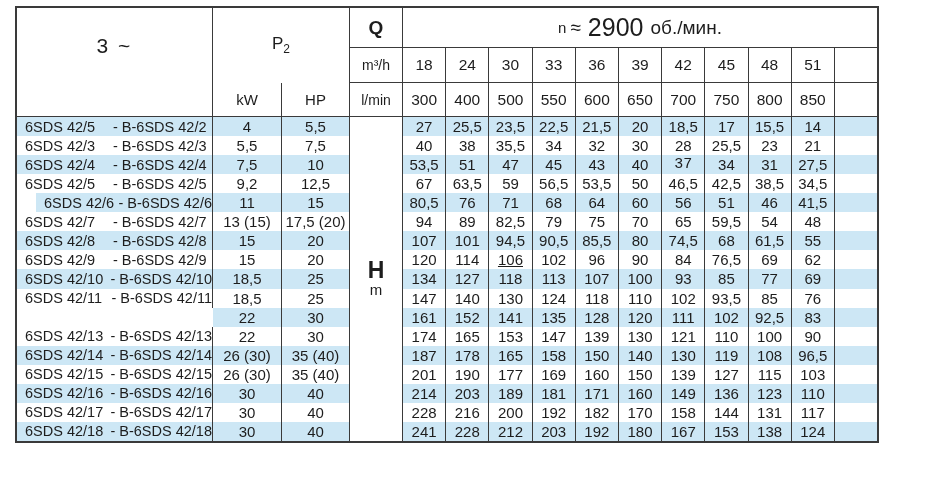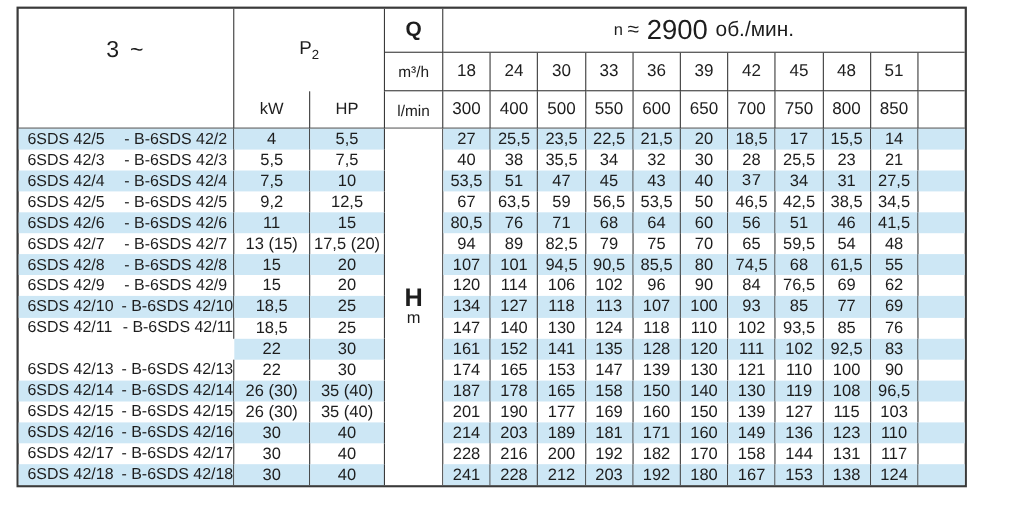--- a/index.html
+++ b/index.html
@@ -174,21 +174,21 @@
     <div class="c num br" style="grid-area: 7 / 6;">63,5</div>
     <div class="c num br" style="grid-area: 7 / 7;">59</div>
     <div class="c num br" style="grid-area: 7 / 8;">56,5</div>
     <div class="c num br" style="grid-area: 7 / 9;">53,5</div>
     <div class="c num br" style="grid-area: 7 / 10;">50</div>
     <div class="c num br" style="grid-area: 7 / 11;">46,5</div>
     <div class="c num br" style="grid-area: 7 / 12;">42,5</div>
     <div class="c num br" style="grid-area: 7 / 13;">38,5</div>
     <div class="c num br" style="grid-area: 7 / 14;">34,5</div>
     <div class="c " style="grid-area: 7 / 15;"></div>
-    <div class="c model br band" style="grid-area: 8 / 1;">
+    <div class="c model br band" style="grid-area: 8 / 1; margin-left: 19px;">
       <span class="m1">6SDS 42/6</span>
       <span class="m2">- B-6SDS 42/6</span>
     </div>
     <div class="c num br band" style="grid-area: 8 / 2;">11</div>
     <div class="c num br band" style="grid-area: 8 / 3;">15</div>
     <div class="c num br band" style="grid-area: 8 / 5;">80,5</div>
     <div class="c num br band" style="grid-area: 8 / 6;">76</div>
     <div class="c num br band" style="grid-area: 8 / 7;">71</div>
     <div class="c num br band" style="grid-area: 8 / 8;">68</div>
     <div class="c num br band" style="grid-area: 8 / 9;">64</div>
@@ -233,21 +233,21 @@
     <div class="c num br band" style="grid-area: 10 / 14;">55</div>
     <div class="c  band" style="grid-area: 10 / 15;"></div>
     <div class="c model br" style="grid-area: 11 / 1;">
       <span class="m1">6SDS 42/9</span>
       <span class="m2">- B-6SDS 42/9</span>
     </div>
     <div class="c num br" style="grid-area: 11 / 2;">15</div>
     <div class="c num br" style="grid-area: 11 / 3;">20</div>
     <div class="c num br" style="grid-area: 11 / 5;">120</div>
     <div class="c num br" style="grid-area: 11 / 6;">114</div>
-    <div class="c num br" style="grid-area: 11 / 7;">106</div>
+    <div class="c num br" style="grid-area: 11 / 7; text-decoration: underline;">106</div>
     <div class="c num br" style="grid-area: 11 / 8;">102</div>
     <div class="c num br" style="grid-area: 11 / 9;">96</div>
     <div class="c num br" style="grid-area: 11 / 10;">90</div>
     <div class="c num br" style="grid-area: 11 / 11;">84</div>
     <div class="c num br" style="grid-area: 11 / 12;">76,5</div>
     <div class="c num br" style="grid-area: 11 / 13;">69</div>
     <div class="c num br" style="grid-area: 11 / 14;">62</div>
     <div class="c " style="grid-area: 11 / 15;"></div>
     <div class="c model br band" style="grid-area: 12 / 1;">
       <span class="m1">6SDS 42/10</span>

